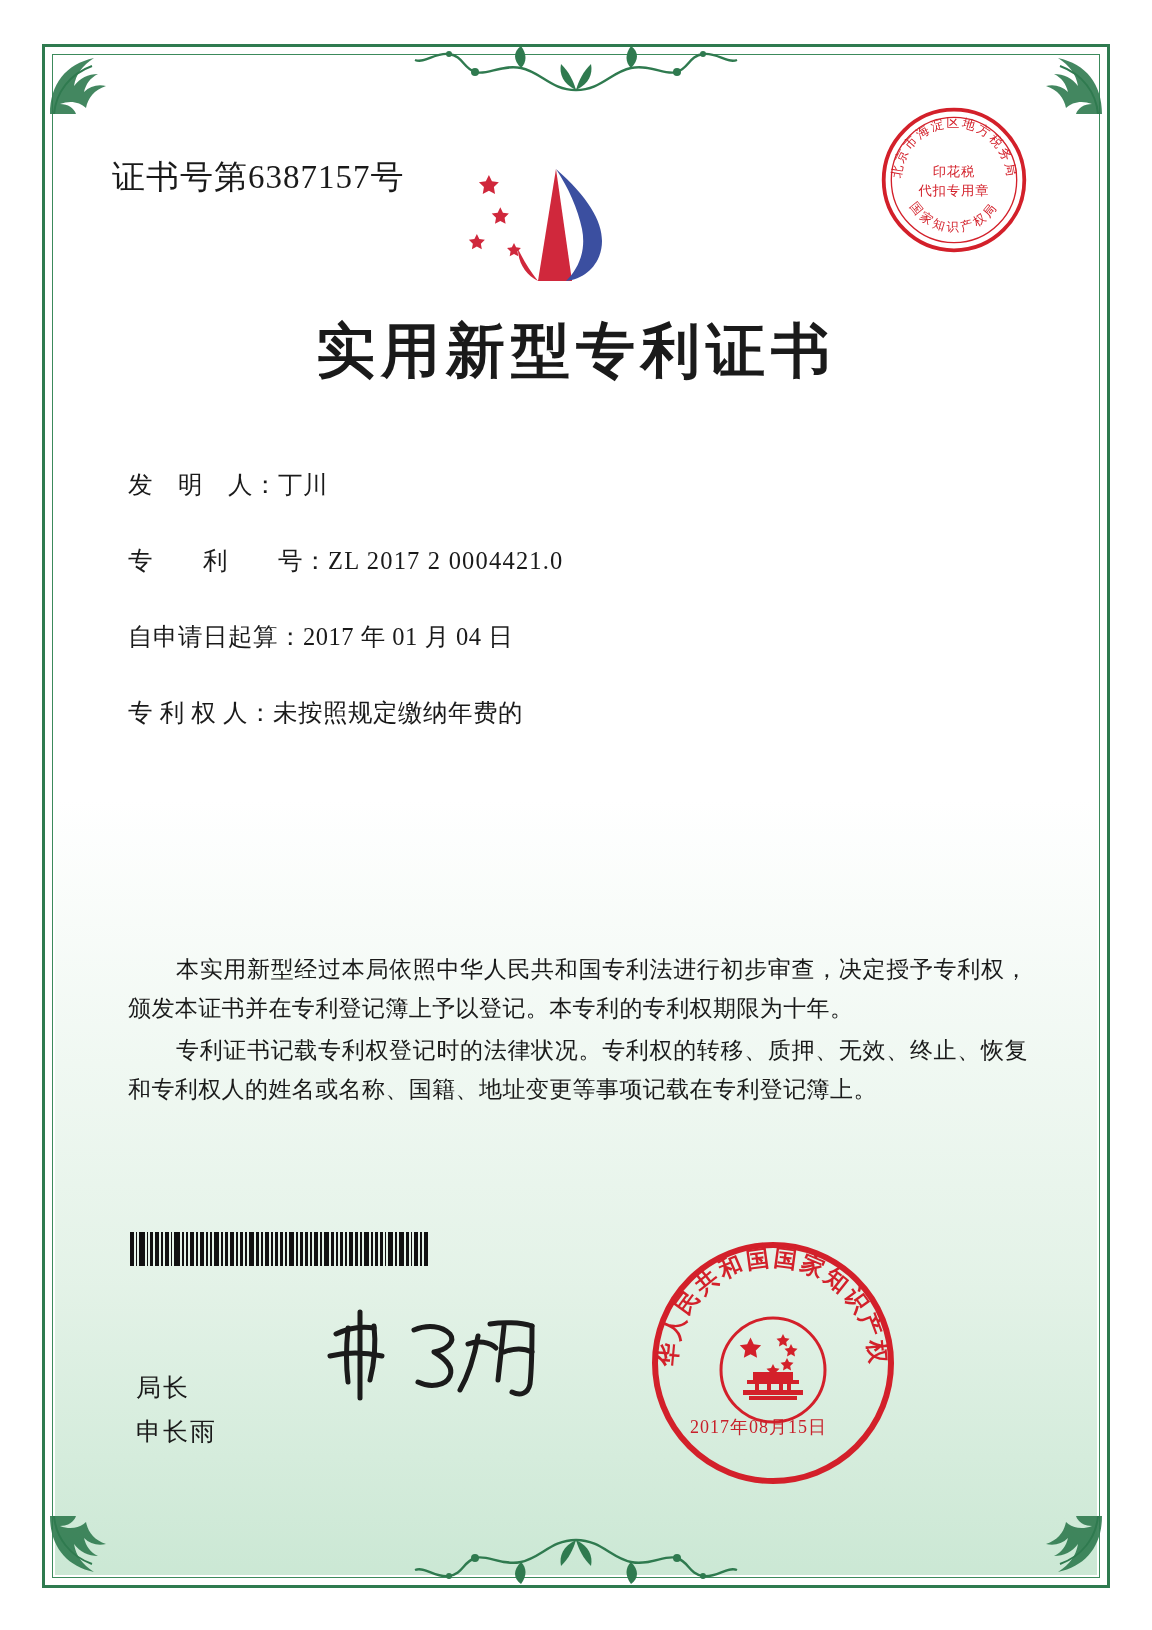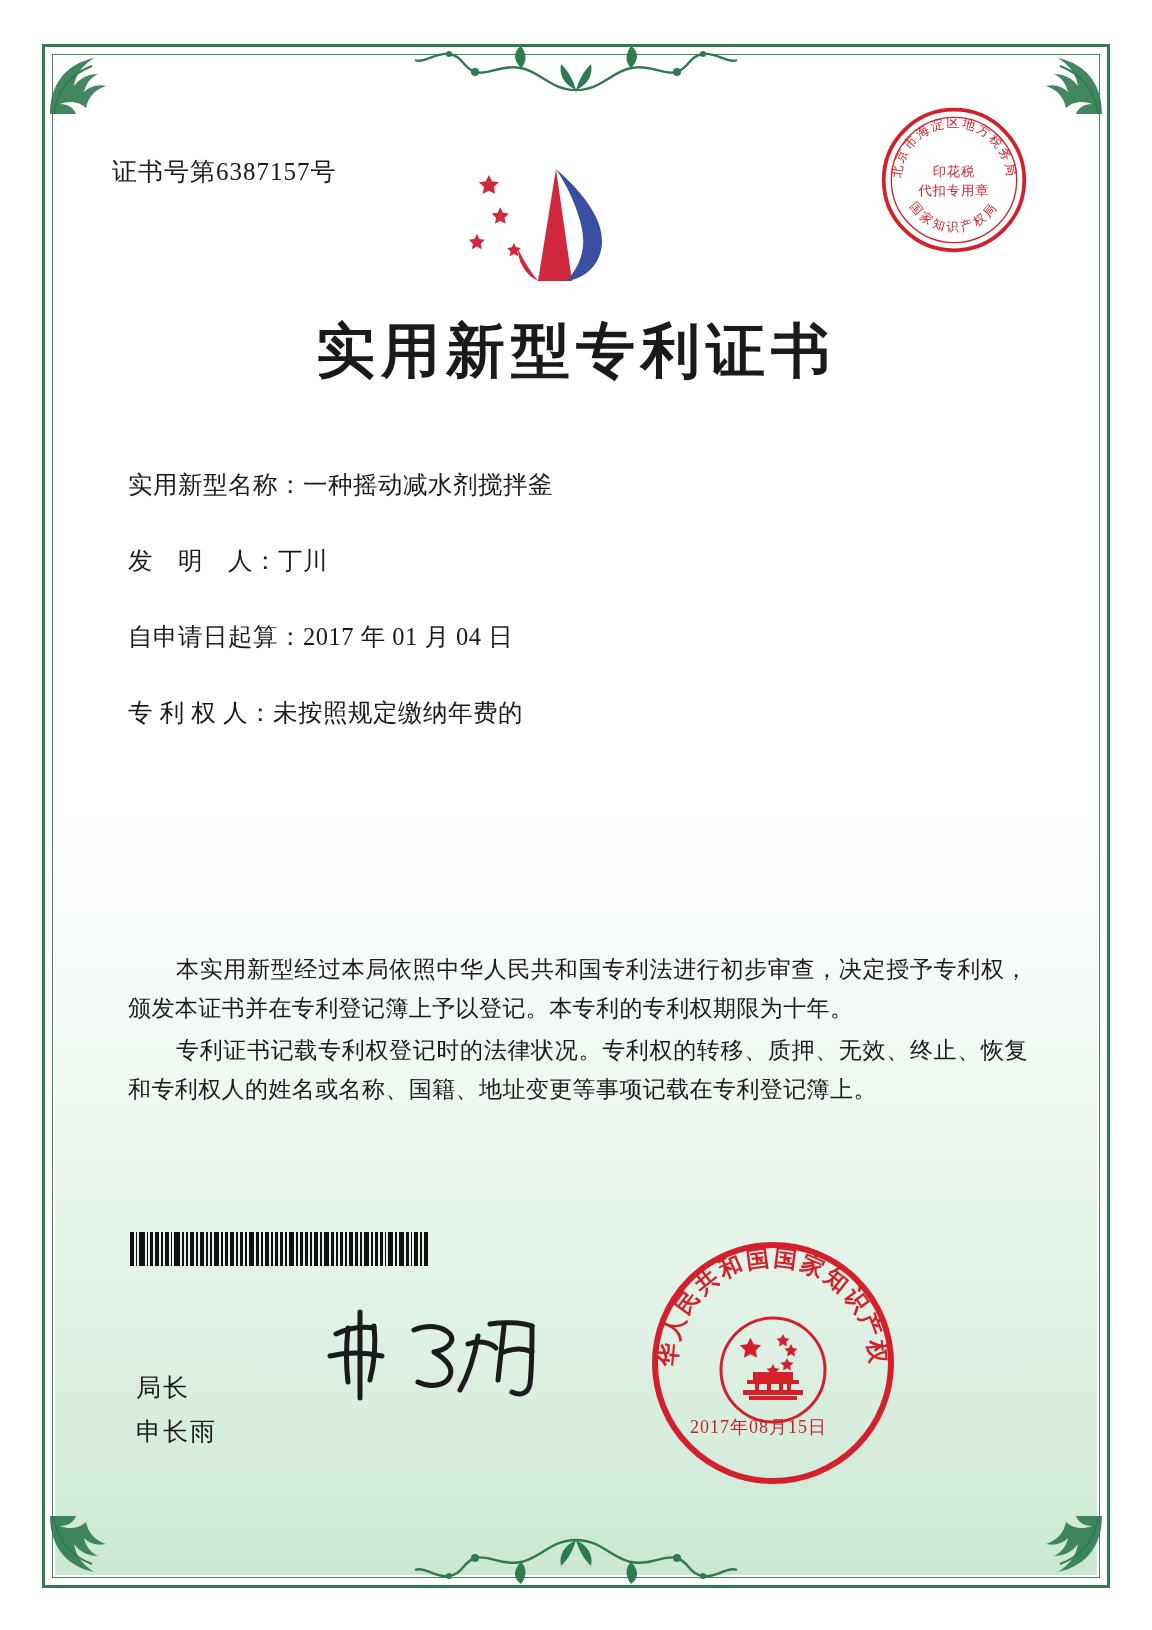--- a/index.html
+++ b/index.html
@@ -77,21 +77,21 @@
     width: 1042px; height: 775px;
     background: linear-gradient(to bottom, rgba(220,238,226,0) 0%, rgba(205,232,212,0.55) 62%, rgba(186,224,198,0.75) 100%);
     pointer-events: none;
   }
 
   
   .cert-no {
     position: absolute;
     left: 112px;
     top: 155px;
-    font-size: 25px;
+    font-size: 33px;
     letter-spacing: 1px;
     white-space: nowrap;
   }
 
   .logo {
     position: absolute;
     left: 468px;
     top: 163px;
     width: 175px;
     height: 135px;
@@ -317,24 +317,24 @@
       </text>
       <text x="80" y="76" font-size="14" fill="currentColor" text-anchor="middle" font-family="'DejaVu Serif',serif" letter-spacing="1">印花税</text>
       <text x="80" y="96" font-size="14" fill="currentColor" text-anchor="middle" font-family="'DejaVu Serif',serif" letter-spacing="1">代扣专用章</text>
     </svg>
   </div>
 
   <div class="title">实用新型专利证书</div>
 
   <div class="fields">
     <div class="field">
-      <span class="k">实用新型名称：</span><span class="v">一种摇动减水剂搅拌釜</span>
+      <span class="k">发　明　人：</span><span class="v">丁川</span>
     </div>
-    <div class="field">
-      <span class="k">发　明　人：</span><span class="v">丁川</span>
+    <div class="field mono">
+      <span class="k">专　　利　　号：</span><span class="v">ZL 2017 2 0004421.0</span>
     </div>
     <div class="field">
       <span class="k">自申请日起算：</span><span class="v">2017 年 01 月 04 日</span>
     </div>
     <div class="field">
       <span class="k">专 利 权 人：</span><span class="v">未按照规定缴纳年费的</span>
     </div>
   </div>
 
   <div class="body-text">

